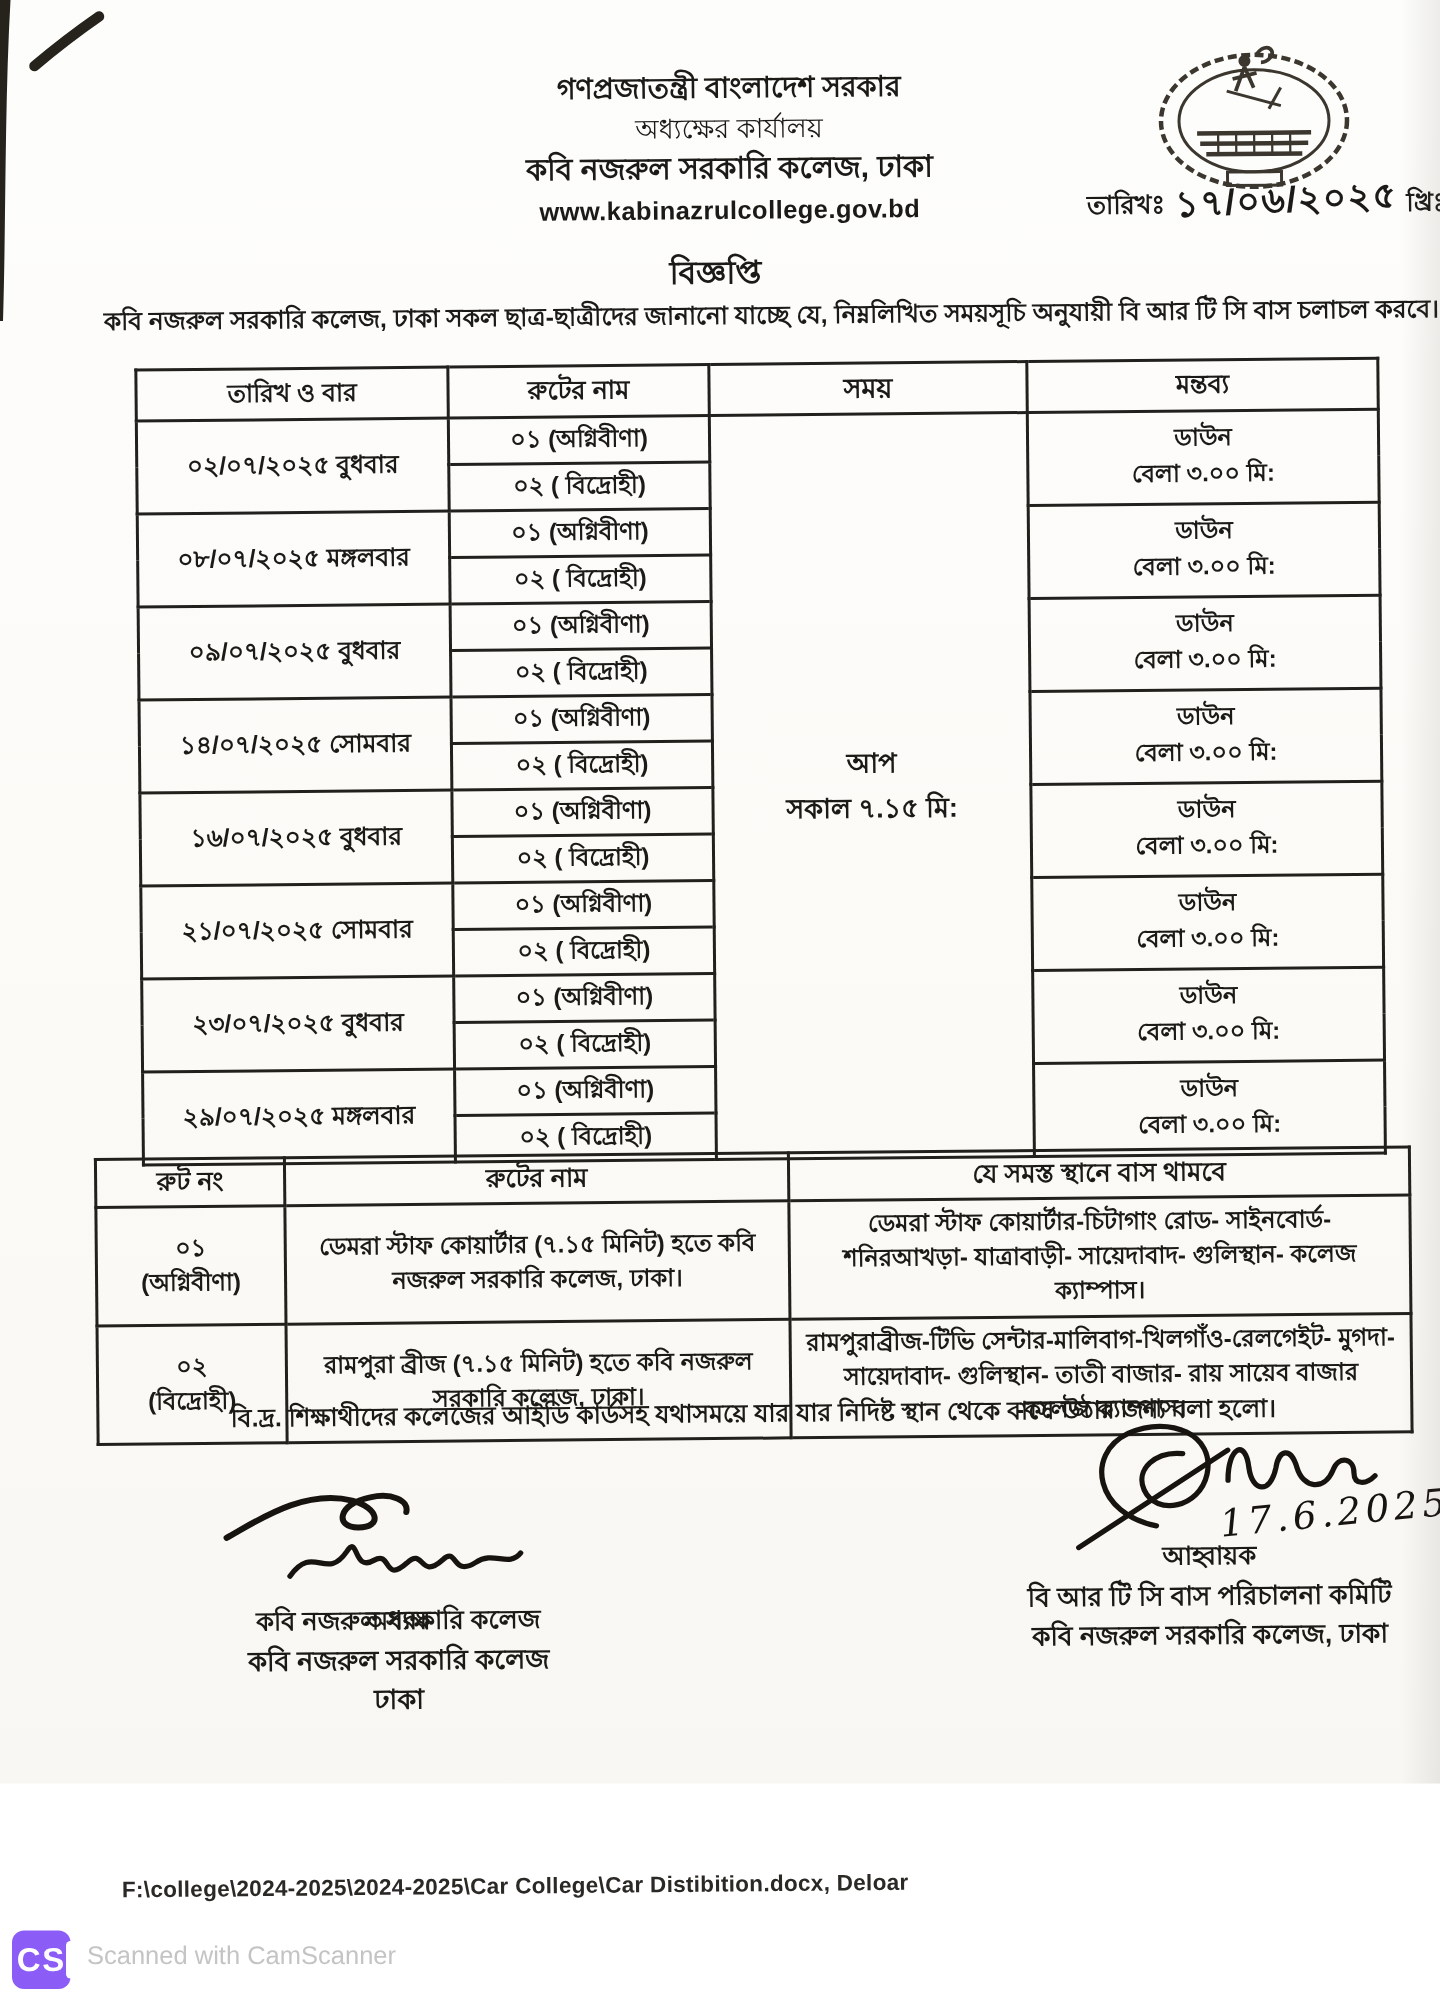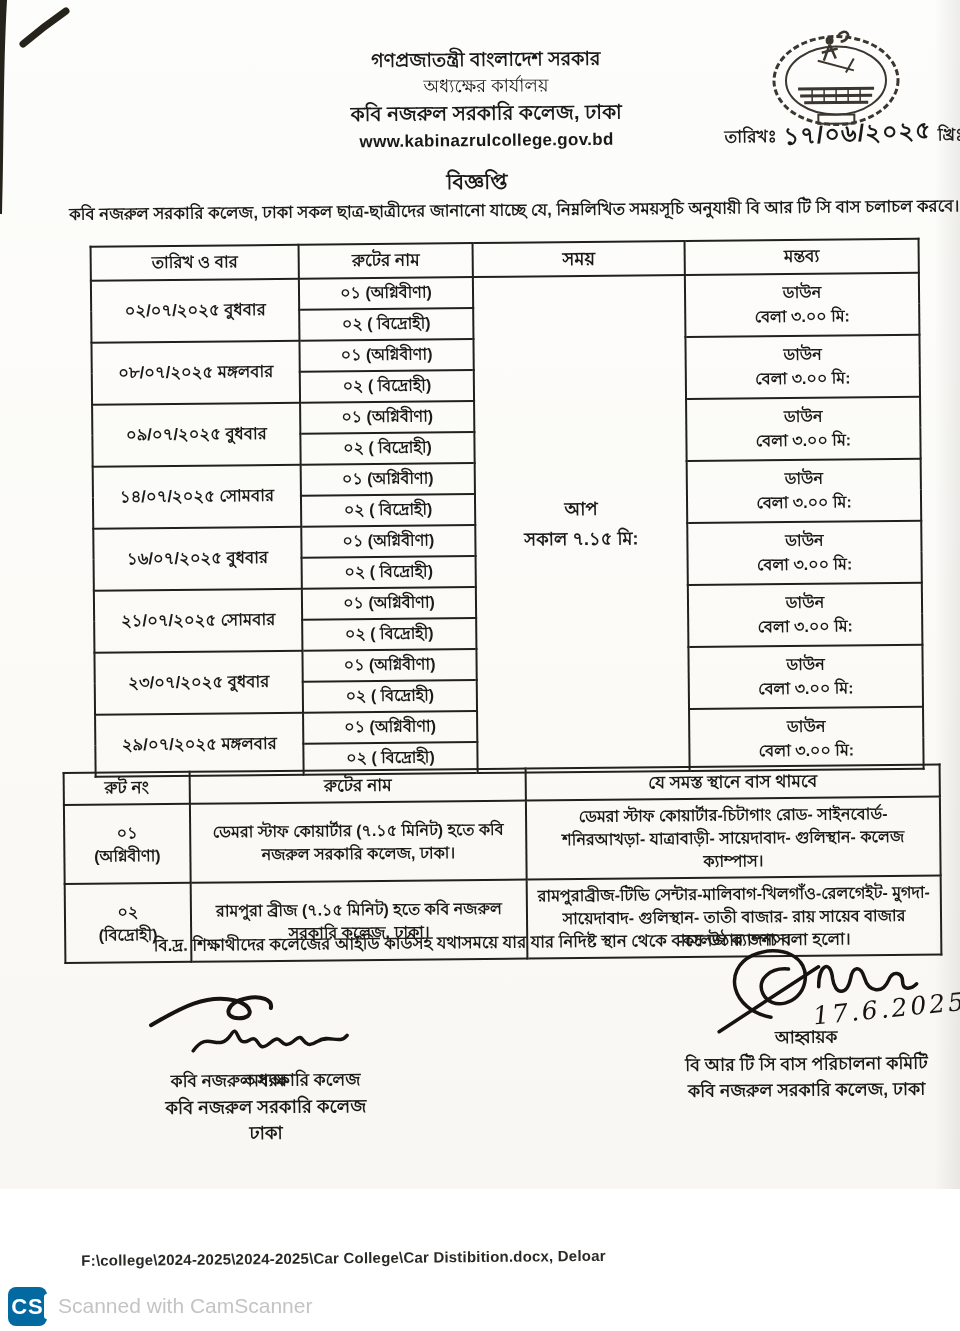--- a/index.html
+++ b/index.html
@@ -61,26 +61,26 @@
   .sig-right-block .o1 { font-size:17.5px; font-weight:bold; }
   .sig-right-block .o2 { font-size:17.5px; font-weight:bold; }
   .hand-date-right { left:808px; top:998px; font-size:25px; color:#17140f;
                      transform:rotate(-5deg); letter-spacing:3px;
                      font-family:"DejaVu Serif",serif; font-style:italic; }
 
   .filepath { left:74px; top:1248px; font-size:15px; color:#2b2926; font-weight:bold; letter-spacing:.2px; }
 
   
   .cs-bar { position:absolute; left:0; top:1284px; width:960px; height:47px; background:#ffffff; }
-  .cs-icon { position:absolute; left:8px; top:3px; width:39px; height:39px; background:#0369a1;
+  .cs-icon { position:absolute; left:8px; top:3px; width:39px; height:39px; background:#8b5cf6;
              border-radius:8px; color:#ffffff; font-size:22px; font-weight:bold;
              display:flex; align-items:center; justify-content:center; letter-spacing:1px; }
   .cs-icon::after { content:""; position:absolute; right:-3px; top:7px; width:6px; height:25px;
                     background:#ffffff; border-radius:3px; }
-  .cs-text { position:absolute; left:58px; top:10px; font-size:21px; color:#c4c4c4; }
+  .cs-text { position:absolute; left:58px; top:10px; font-size:17px; color:#c4c4c4; }
 
   svg { display:block; }
   .artifacts { position:absolute; inset:0; pointer-events:none; }
 </style>
 </head>
 <body>
 
 <div class="page">
   <div class="doc">
 

